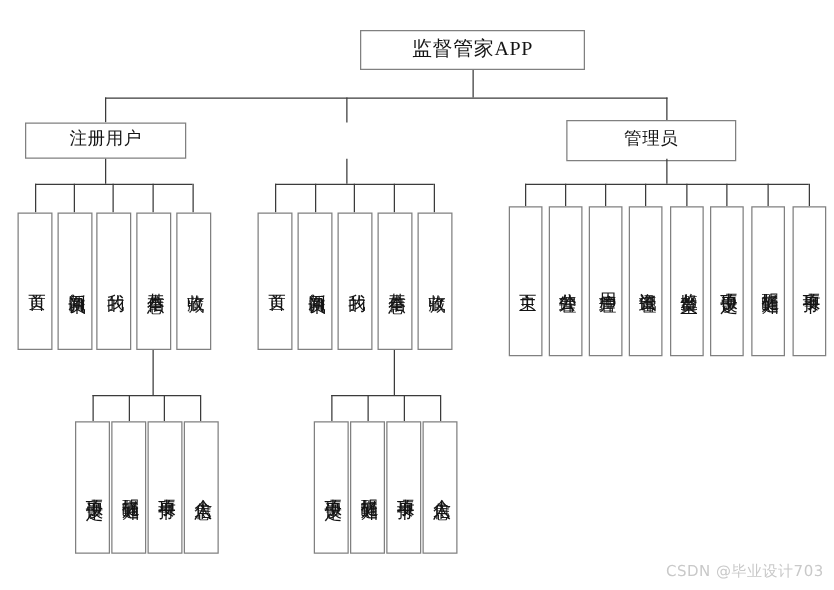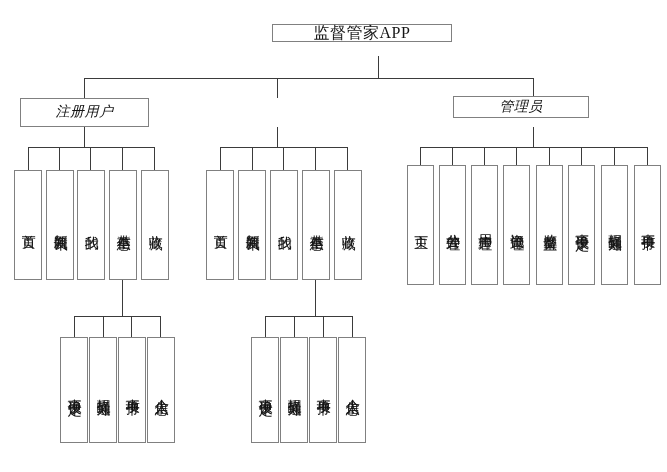--- a/index.html
+++ b/index.html
@@ -35,21 +35,20 @@
     color: #141414;
     line-height: 1.02;
   }
   .node.root {
     font-size: 16px;
     letter-spacing: 0.5px;
   }
   .node.level2 {
     font-size: 14px;
     letter-spacing: 0.5px;
-    font-style: italic;
   }
   
   .node.vert {
     writing-mode: vertical-rl;
     text-orientation: upright;
     font-size: 14px;
     letter-spacing: 1px;
     padding: 3px 0;
   }
   .node.vert .txt {
@@ -76,36 +75,36 @@
     color: #c9c9c9;
     letter-spacing: 0.4px;
     white-space: nowrap;
   }
 </style>
 </head>
 <body>
 
 <div id="diagram">
 
-  <div class="node root" style="left:272px; top:24px; width:180px; height:18px;">
+  <div class="node root" style="left:288px; top:24px; width:180px; height:32px;">
     <span>监督管家APP</span>
   </div>
 
   <div class="ln v" style="left:378px; top:56px; width:1px; height:22px;"></div>
 
   <div class="ln h" style="left:84px; top:78px; width:450px; height:1px;"></div>
 
   <div class="ln v" style="left:84px; top:78px; width:1px; height:20px;"></div>
   <div class="ln v" style="left:277px; top:78px; width:1px; height:20px;"></div>
   <div class="ln v" style="left:533px; top:78px; width:1px; height:20px;"></div>
 
   <div class="node level2" style="left:20px; top:98px; width:129px; height:29px;">
     <span>注册用户</span>
   </div>
-  <div class="node level2" style="left:453px; top:96px; width:136px; height:22px;">
+  <div class="node level2" style="left:453px; top:96px; width:136px; height:33px;">
     <span>管理员</span>
   </div>
 
   <div class="ln v" style="left:84px; top:127px; width:1px; height:20px;"></div>
   <div class="ln h" style="left:28px; top:147px; width:126px; height:1px;"></div>
   <div class="ln v" style="left:28px; top:147px; width:1px; height:23px;"></div>
   <div class="ln v" style="left:59px; top:147px; width:1px; height:23px;"></div>
   <div class="ln v" style="left:90px; top:147px; width:1px; height:23px;"></div>
   <div class="ln v" style="left:122px; top:147px; width:1px; height:23px;"></div>
   <div class="ln v" style="left:154px; top:147px; width:1px; height:23px;"></div>
@@ -219,14 +218,15 @@
   <div class="node vert" style="left:568px; top:165px; width:27px; height:120px;">
     <span class="txt">事项设定</span>
   </div>
   <div class="node vert" style="left:601px; top:165px; width:27px; height:120px;">
     <span class="txt">提醒通知</span>
   </div>
   <div class="node vert" style="left:634px; top:165px; width:27px; height:120px;">
     <span class="txt">事项打卡</span>
   </div>
 
+  <div id="watermark">CSDN @毕业设计703</div>
 
 </div>
 
 </body></html>

